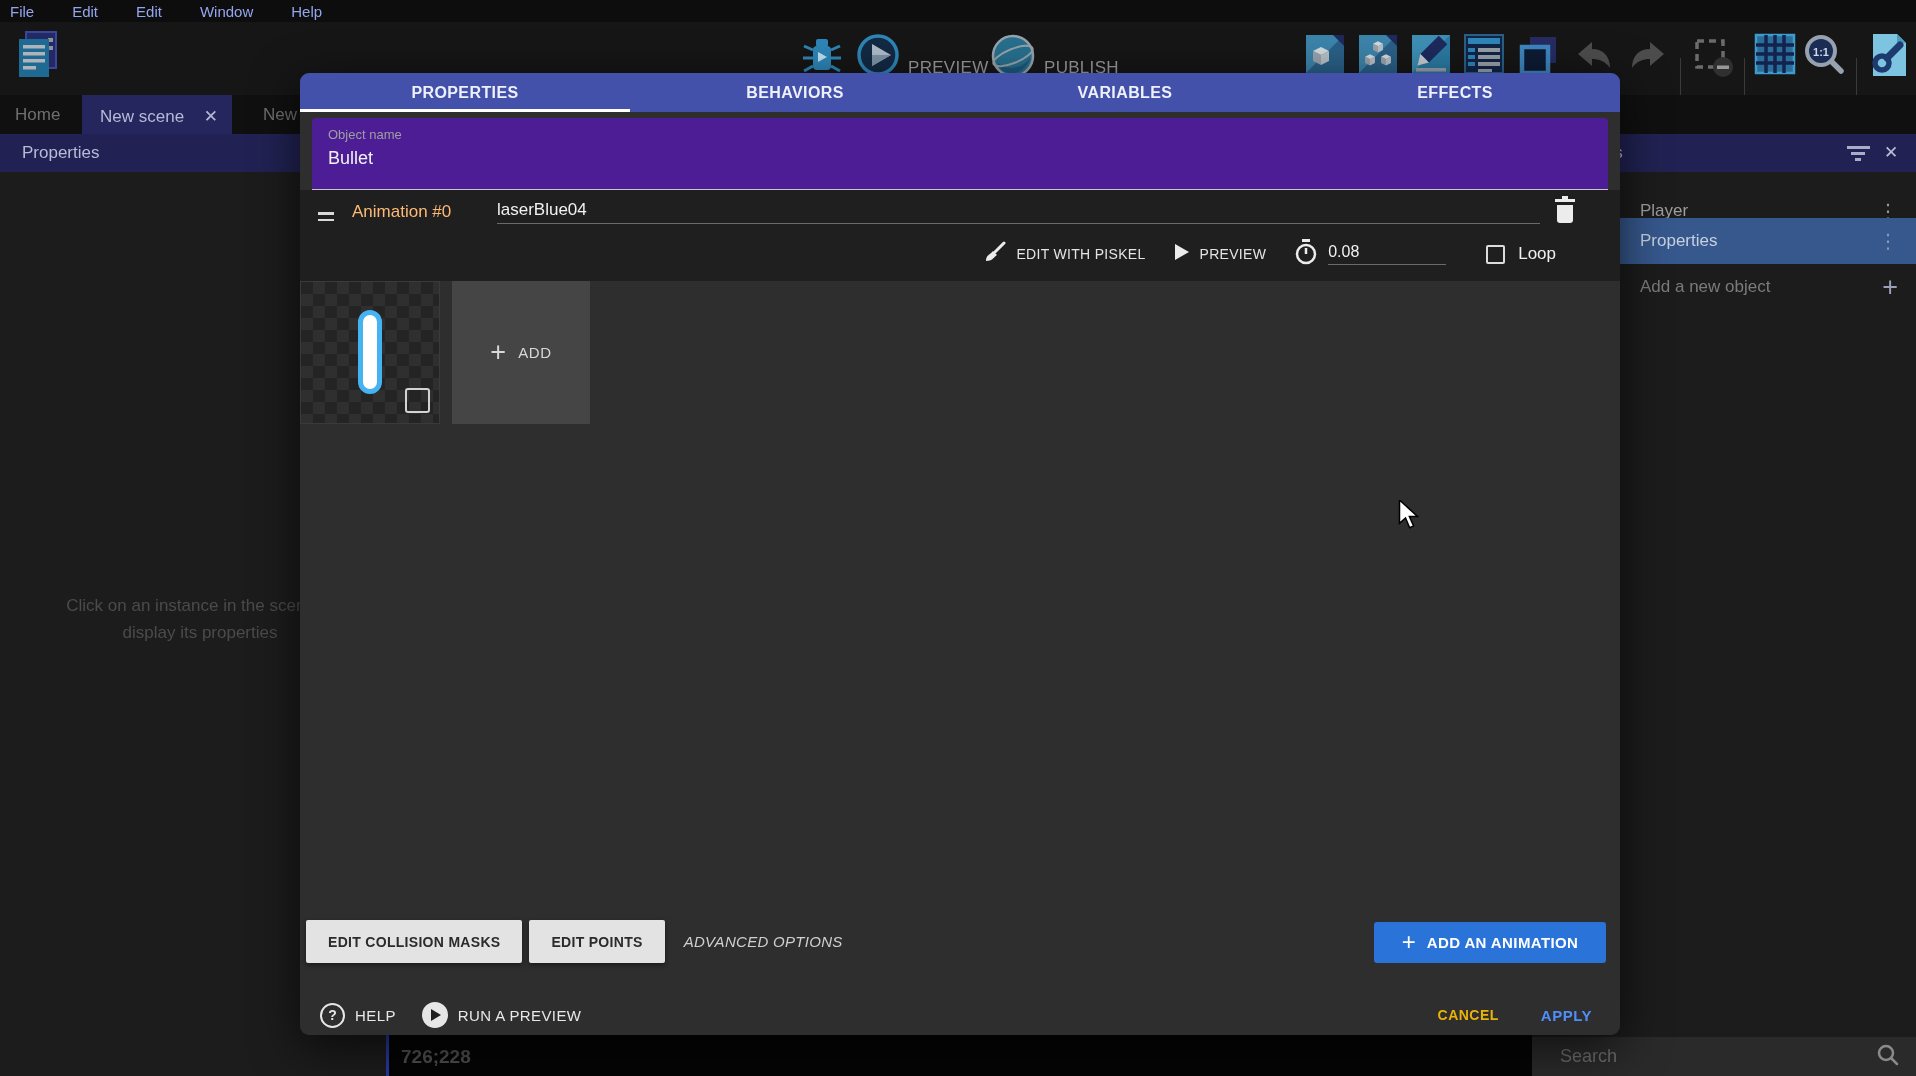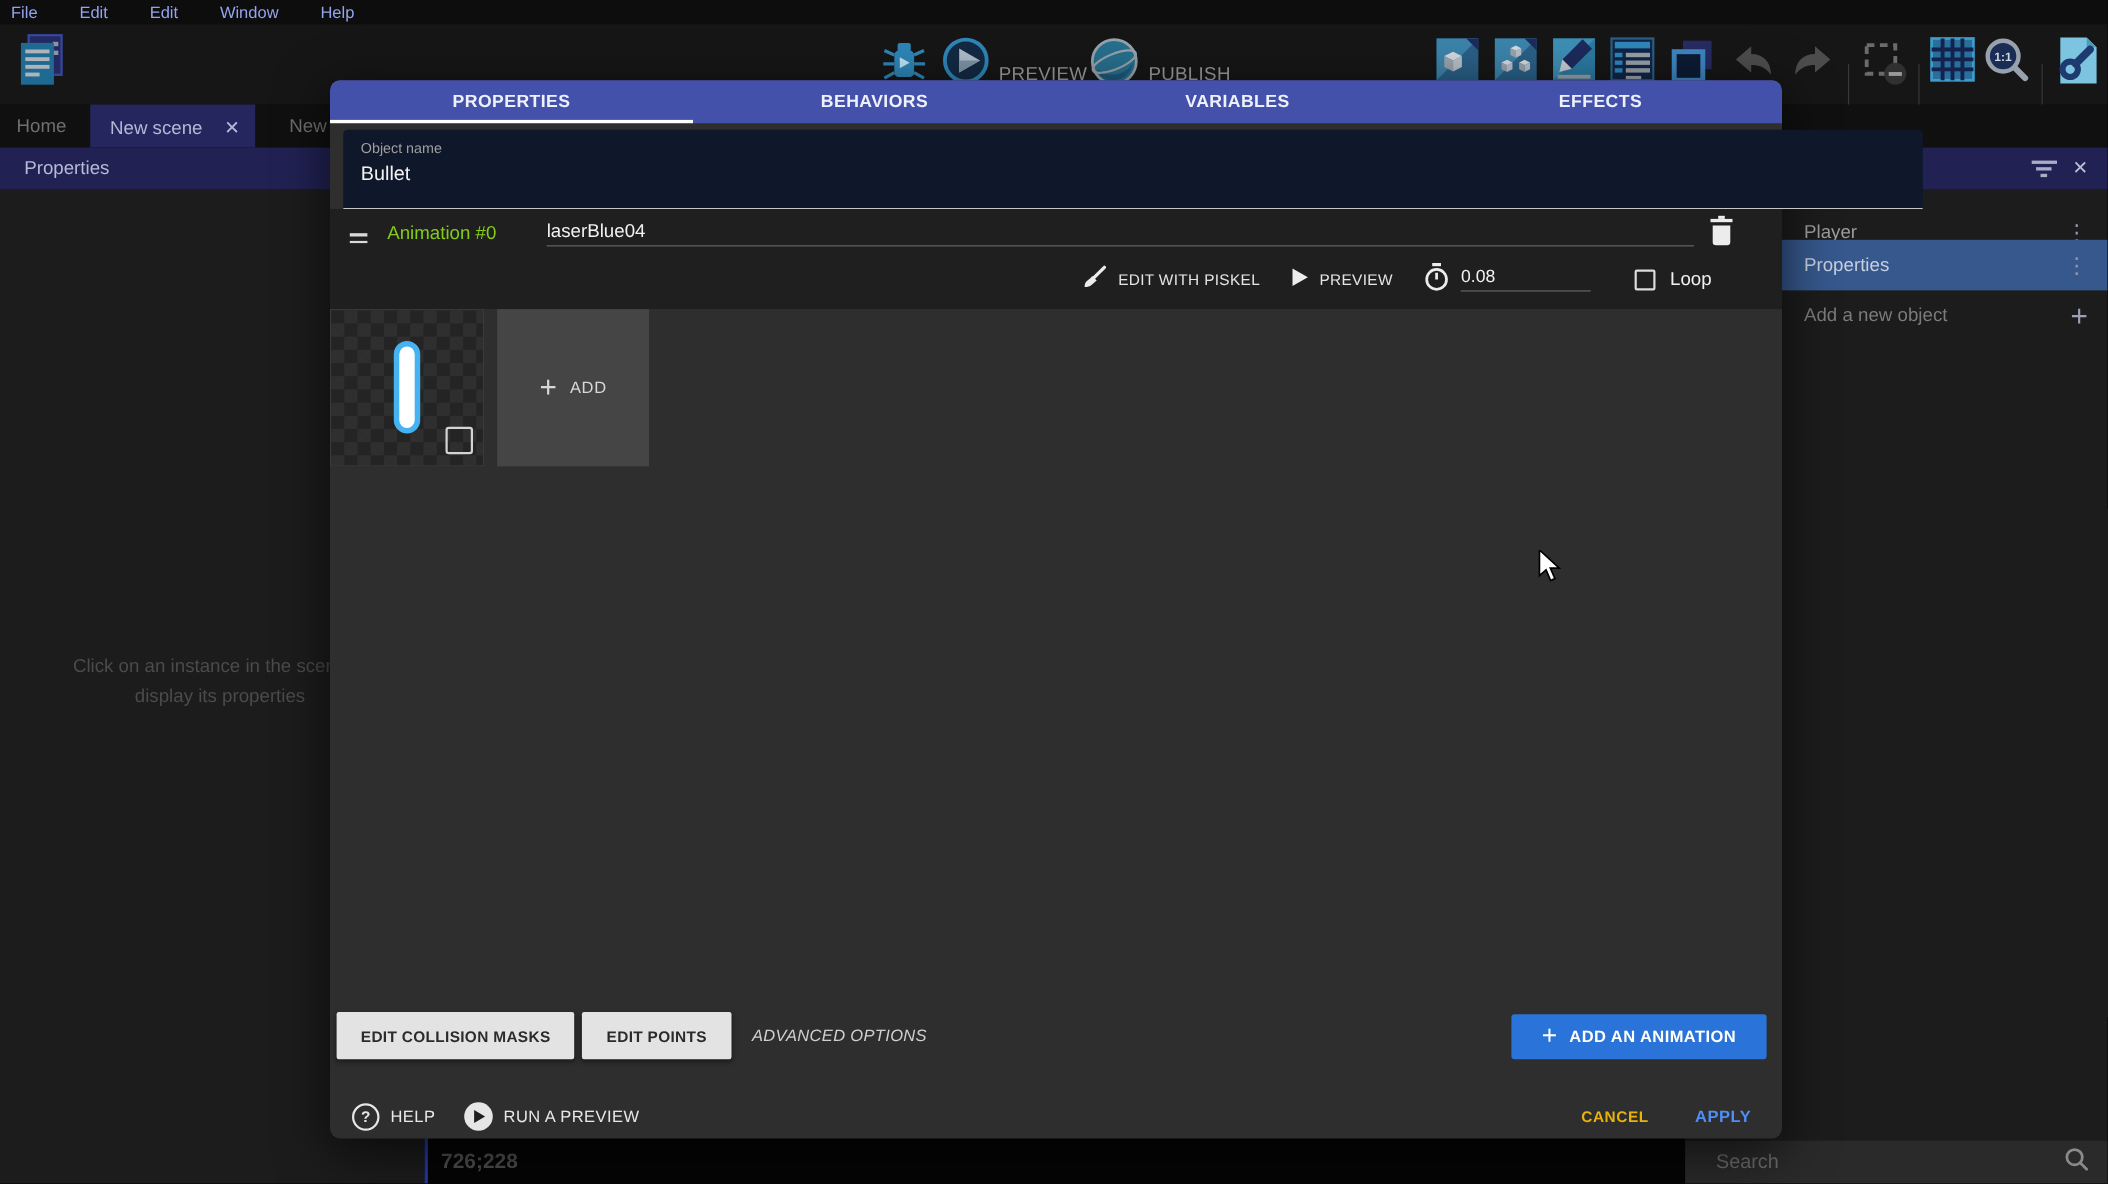--- a/index.html
+++ b/index.html
@@ -72,32 +72,32 @@
   
   .dialog { position:absolute; left:300px; top:73px; width:1320px; height:962px;
             background:#2e2e2e; border-radius:9px; z-index:10;
             box-shadow:0 12px 48px rgba(0,0,0,.65); }
   .dlg-tabs { position:absolute; left:0; top:0; width:100%; height:39px;
               background:#4351aa; border-radius:9px 9px 0 0; display:flex; }
   .dlg-tab { width:330px; text-align:center; line-height:39px; color:#eef0fa;
              font-size:16px; font-weight:700; letter-spacing:.4px; position:relative; }
   .dlg-tab.active::after { content:""; position:absolute; left:0; bottom:0;
                            width:100%; height:3px; background:#fff; }
-  .name-field { position:absolute; left:12px; top:45px; width:1436px; height:72px;
-                background:#0f172a; border-radius:4px 4px 0 0;
+  .name-field { position:absolute; left:12px; top:45px; width:1296px; height:72px;
+                background:#4c1d95; border-radius:4px 4px 0 0;
                 border-bottom:1px solid #c6c6c6; }
   .name-label { position:absolute; left:16px; top:9px; color:#9f9f9f; font-size:13px; }
   .name-value { position:absolute; left:16px; top:30px; width:1260px;
                 background:transparent; border:none; outline:none; color:#f2f2f2;
                 font-size:18px; font-family:"Liberation Sans",sans-serif; }
   .anim-block { position:absolute; left:0; top:117px; width:100%; height:91px;
                 background:#1f1f1f; }
   .drag-handle { position:absolute; left:18px; top:22px; width:16px; }
   .drag-handle i { display:block; height:2.5px; background:#d9d9d9; margin-bottom:4px; }
-  .anim-title { position:absolute; left:52px; top:12px; color:#84cc16; font-size:17px; }
+  .anim-title { position:absolute; left:52px; top:12px; color:#fdba74; font-size:17px; }
   .anim-name { position:absolute; left:197px; top:6px; width:1043px; height:28px;
                background:transparent; border:none; outline:none;
                border-bottom:1px solid #6a6a6a; color:#f2f2f2; font-size:17px;
                font-family:"Liberation Sans",sans-serif; }
   .trash-btn { position:absolute; left:1252px; top:6px; width:28px; height:28px; }
   .anim-controls { position:absolute; right:64px; top:46px; height:36px;
                    display:flex; align-items:center; }
   .ctl-label { color:#e4e4e4; font-size:14px; letter-spacing:.3px; }
   .time-input { width:118px; background:transparent; border:none; outline:none;
                 border-bottom:1px solid #6a6a6a; color:#f2f2f2; font-size:16px;

